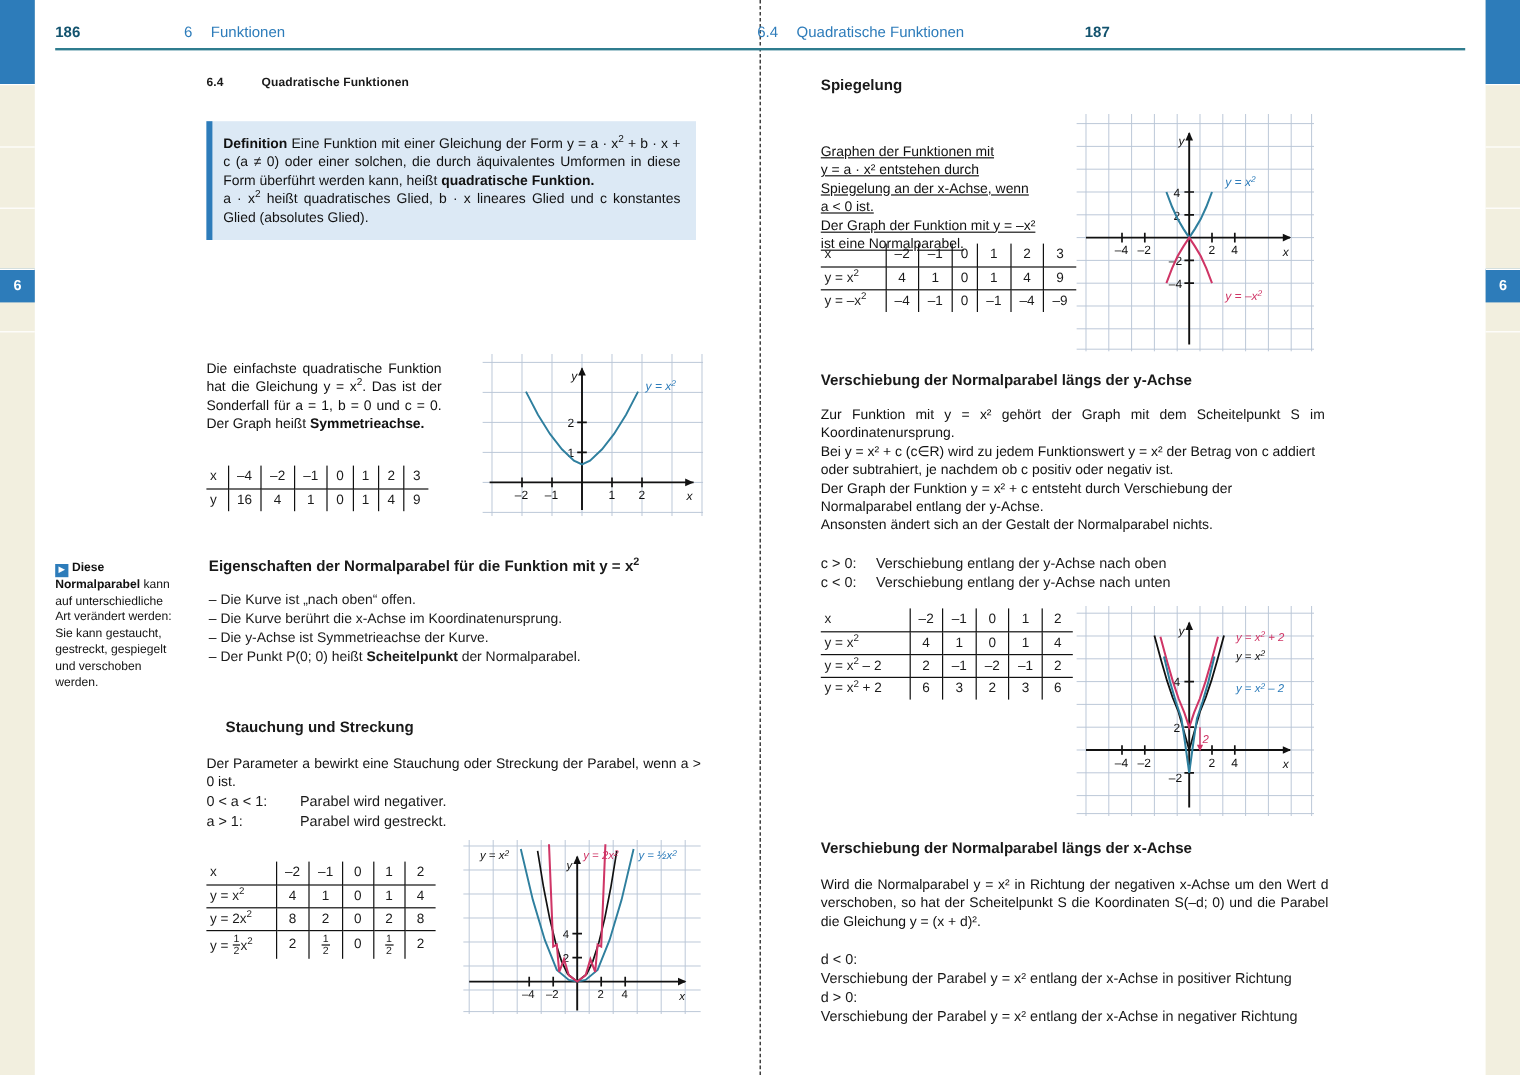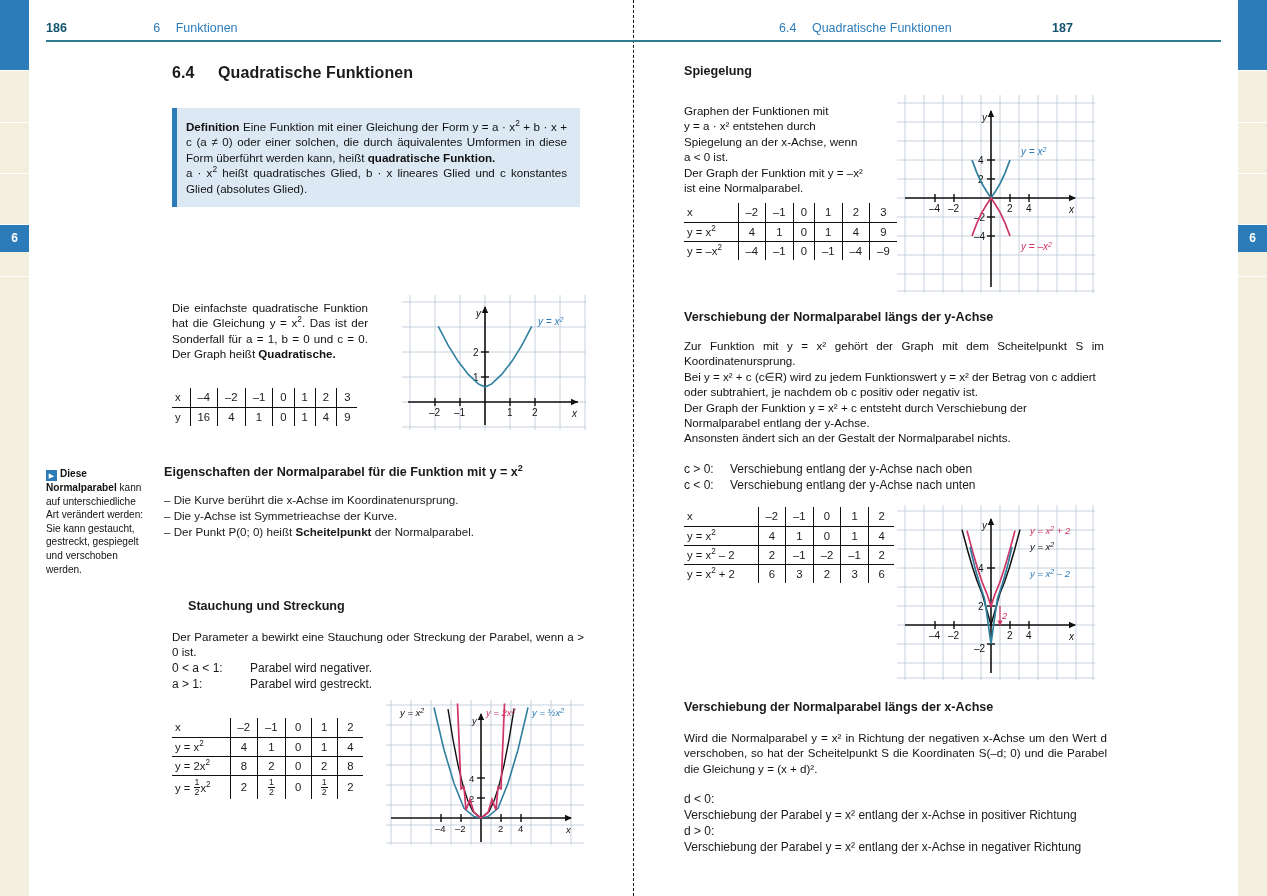--- a/index.html
+++ b/index.html
@@ -27,42 +27,42 @@
     color:#ffffff; font-size:12px; font-weight:bold;
     display:flex; align-items:center; justify-content:center;
   }
   .edge-sep {
     position:absolute; left:0; width:29px; height:1px; background:#ffffff;
   }
 
   
   .header { position:absolute; top:18px; height:20px; }
   .header-left { left:46px; width:590px; }
-  .header-right { right:46px; width:590px; text-align:center; }
+  .header-right { right:46px; width:590px; text-align:left; }
   .hdr-num { font-size:12.5px; font-weight:bold; color:#13536e; }
   .hdr-sec { font-size:12.5px; color:#2d7cba; }
   .hdr-title { font-size:12.5px; color:#2d7cba; }
   .rule {
     position:absolute; top:40px; height:2px; background:#2f7c8e;
   }
   .rule.left { left:46px; width:588px; }
   .rule.right { right:46px; width:588px; }
 
   
   .gutter {
     position:absolute; left:633px; top:0; bottom:0;
     border-left:1px dashed #111;
   }
 
   
   .col-left  { position:absolute; left:46px;  top:55px; width:588px; }
   .col-right { position:absolute; left:684px; top:55px; width:537px; }
 
   h2.sec-title {
-    font-size:16px; font-weight:bold; margin:9px 0 0 126px;
+    font-size:10px; font-weight:bold; margin:9px 0 0 126px;
     letter-spacing:.1px;
   }
   h2.sec-title .num { display:inline-block; width:46px; }
 
   h3.sub-title {
     font-size:12.6px; font-weight:bold; margin:0;
   }
 
   
   .defbox {
@@ -179,21 +179,21 @@
   <div class="defbox">
     <p class="just">
       <b>Definition</b><span> Eine Funktion mit einer Gleichung der Form y = a · x</span><sup>2</sup><span> + b · x + c (a ≠ 0) oder einer solchen, die durch äquivalentes Umformen in diese Form überführt werden kann, heißt </span><b>quadratische Funktion.</b><br>
       <span>a · x</span><sup>2</sup><span> heißt quadratisches Glied, b · x lineares Glied und c konstantes Glied (absolutes Glied).</span>
     </p>
   </div>
 
 
   <div style="position:absolute; left:126px; top:245px; width:196px;">
     <p class="body-txt just" style="margin:0;">
-      <span>Die einfachste quadratische Funktion hat die Gleichung y = x</span><sup>2</sup><span>. Das ist der Sonderfall für a = 1, b = 0 und c = 0. Der Graph heißt </span><b>Quadratische.</b>
+      <span>Die einfachste quadratische Funktion hat die Gleichung y = x</span><sup>2</sup><span>. Das ist der Sonderfall für a = 1, b = 0 und c = 0. Der Graph heißt </span><b>Symmetrieachse.</b>
     </p>
   </div>
 
   <div style="position:absolute; left:126px; top:333px;">
     <table class="vt">
       <tbody>
           <tr class="hr">
         <td class="lbl" style="min-width:18px;">x</td>
         <td>–4</td>
         <td>–2</td>
@@ -269,25 +269,26 @@
 
     <path d="M36.3,31.4 L46.3,50.6 L56.3,66.6 L66.3,79.4 L76.3,88.9 L83,92.0
              L89.7,88.9 L99.7,79.4 L109.7,66.6 L119.7,50.6 L129.7,31.4" fill="none" stroke="#2f7f9e" stroke-width="1.6" clip-path="url(#clip1)"></path>
     <text x="136" y="30" font-size="10" font-style="italic" class="lbl-blue" font-family="Liberation Sans, sans-serif">y = x<tspan font-size="7" dy="-3">2</tspan></text>
   </svg>
 
   <div class="margin-note">
     <span class="note-arrow">▶</span><b>Diese Normalparabel</b><span> kann auf unterschiedliche Art verändert werden: Sie kann gestaucht, gestreckt, gespiegelt und verschoben werden.</span>
   </div>
 
-  <div style="position:absolute; left:118px; top:410px; width:420px;">
+  <div style="position:absolute; left:128px; top:410px; width:420px;">
     <h3 class="sub-title" style="margin:0;">
       <span>Eigenschaften der Normalparabel für die Funktion mit y = x</span><sup>2</sup>
     </h3>
     <ul class="dashlist" style="margin-top:13px;">
+      <li>– Die Kurve ist „nach oben“ offen.</li>
       <li>– Die Kurve berührt die x-Achse im Koordinatenursprung.</li>
       <li>– Die y-Achse ist Symmetrieachse der Kurve.</li>
       <li><span>– Der Punkt P(0; 0) heißt </span><b>Scheitelpunkt</b><span> der Normalparabel.</span></li>
     </ul>
   </div>
 
   <div style="position:absolute; left:126px; top:528px; width:412px;">
     <h3 class="sub-title" style="margin:16px;">Stauchung und Streckung</h3>
     <p class="body-txt just" style="margin:0;">Der Parameter a bewirkt eine Stauchung oder Streckung der Parabel, wenn a &gt; 0 ist.</p>
     <div class="kv">
@@ -402,21 +403,21 @@
       <text x="100" y="16" class="lbl-red">y = 2x<tspan font-size="7" dy="-3">2</tspan></text>
       <text x="146" y="16" class="lbl-blue">y = ½x<tspan font-size="7" dy="-3">2</tspan></text>
     </g>
   </svg>
 
 </div>
 
 <div class="col-right">
 
   <h3 class="sub-title" style="margin:9px 0 0 0;">Spiegelung</h3>
-  <div style="position:absolute; left:0; top:48px; width:220px;">
+  <div style="position:absolute; left:0; top:64px; width:220px;text-decoration:underline;">
     <div class="body-txt">Graphen der Funktionen mit</div>
     <div class="body-txt">y = a · x² entstehen durch</div>
     <div class="body-txt">Spiegelung an der x-Achse, wenn</div>
     <div class="body-txt">a &lt; 0 ist.</div>
     <div class="body-txt">Der Graph der Funktion mit y = –x²</div>
     <div class="body-txt">ist eine Normalparabel.</div>
   </div>
 
   <div style="position:absolute; left:0; top:148px;">
     <table class="vt">

